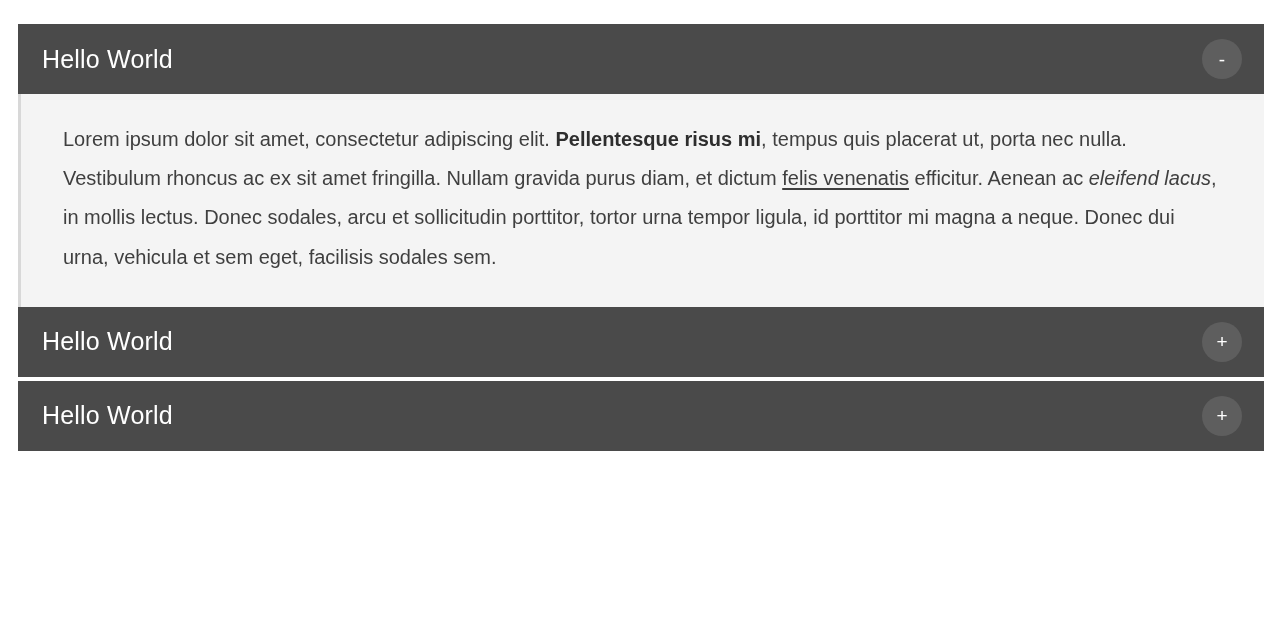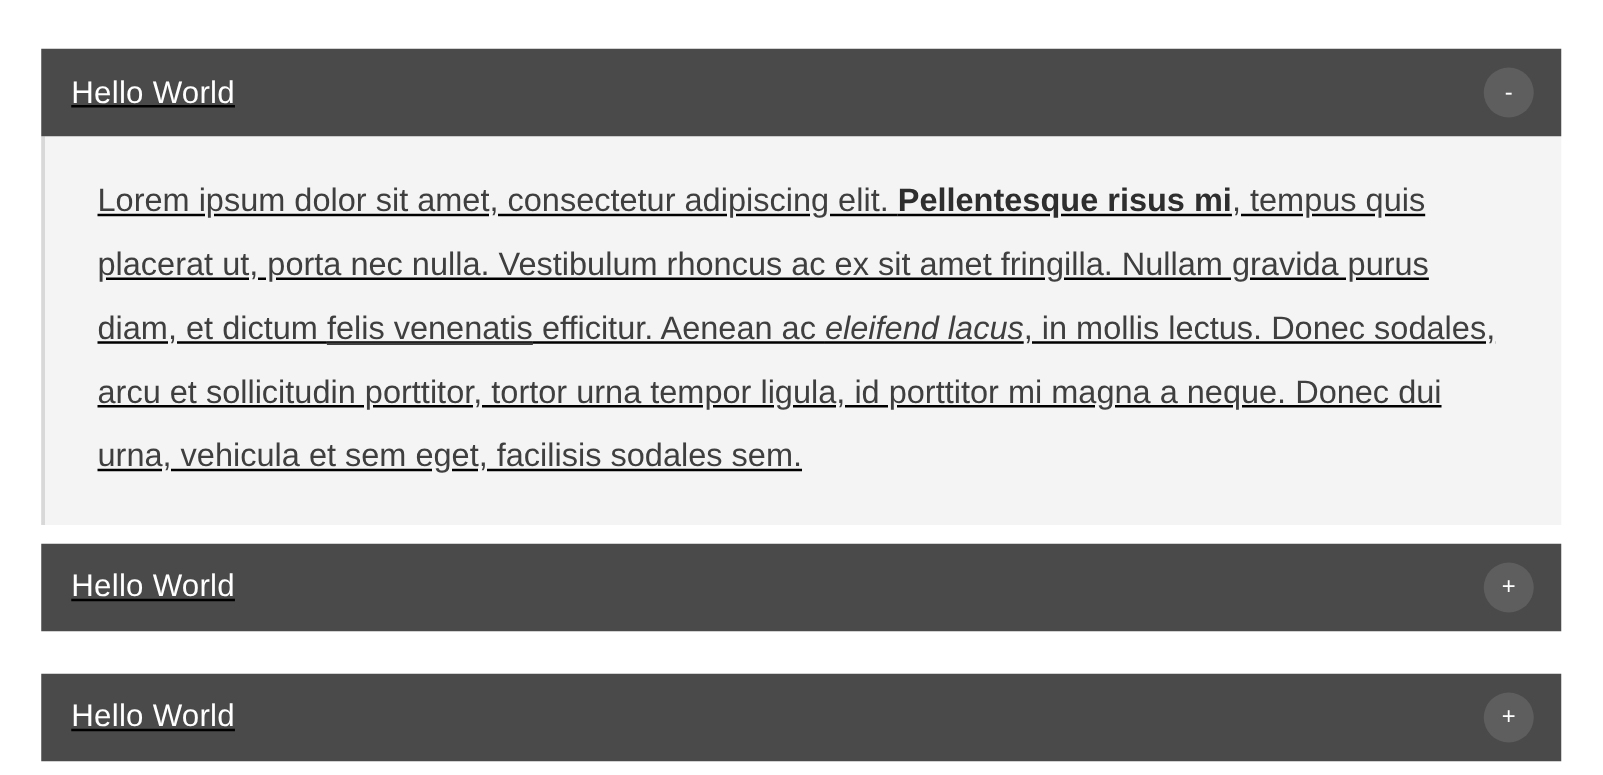--- a/index.html
+++ b/index.html
@@ -15,22 +15,21 @@
     background: #ffffff;
     overflow: hidden;
   }
   .accordion {
     position: absolute;
     left: 18px;
     top: 24px;
     width: 1246px;
   }
   .panel {
-    margin: 15px;
-    text-decoration: underline;
+    margin: 0;
   }
   .panel-header {
     position: relative;
     background: #4a4a4a;
     color: #ffffff;
     height: 70px;
     display: flex;
     align-items: center;
     box-sizing: border-box;
     padding: 0 20px 0 24px;
@@ -64,21 +63,21 @@
     font-family: "Liberation Sans", sans-serif;
   }
   .panel-body {
     background: #f4f4f4;
     border-left: 3px solid #d8d8d8;
     box-sizing: border-box;
     padding: 26px 42px 30px 42px;
   }
   .panel-body p {
     margin: 0;
-    font-size: 26px;
+    font-size: 20px;
     line-height: 1.96;
     color: #3f3f3f;
     font-weight: 400;
   }
   .panel-body b {
     font-weight: 700;
     color: #2e2e2e;
   }
   .panel-body i {
     font-style: italic;

